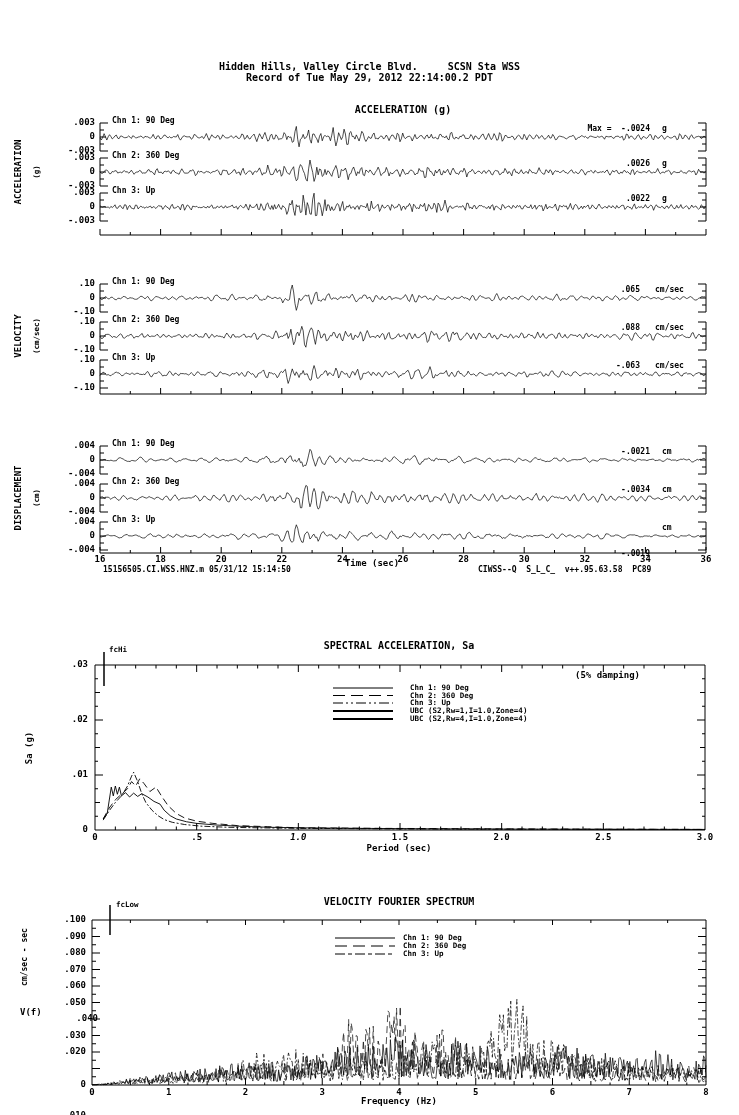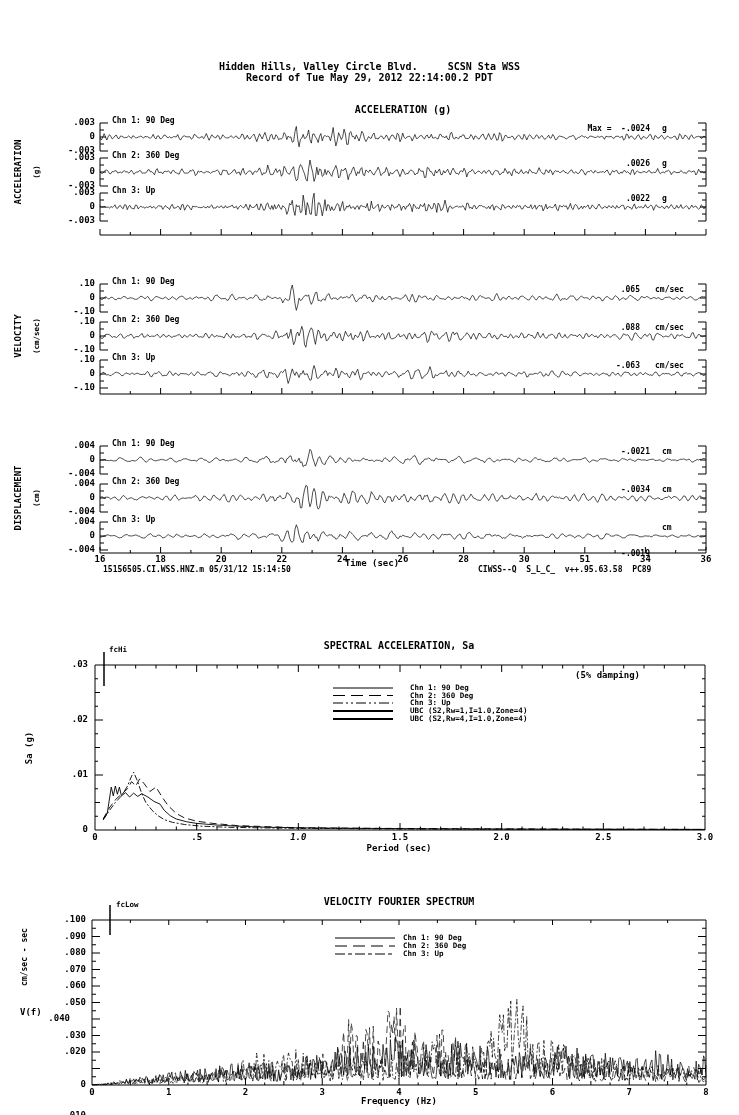--- a/index.html
+++ b/index.html
@@ -486,41 +486,41 @@
     <div class="t f9 r w50" style="left: 45px; top: 531px;">0</div>
     <div class="t f9 r w50" style="left: 45px; top: 545px;">-.004</div>
     <div class="t f9 c w30" style="left: 85px; top: 555px;">16</div>
     <div class="t f9 c w30" style="left: 145.6px; top: 555px;">18</div>
     <div class="t f9 c w30" style="left: 206.2px; top: 555px;">20</div>
     <div class="t f9 c w30" style="left: 266.8px; top: 555px;">22</div>
     <div class="t f9 c w30" style="left: 327.4px; top: 555px;">24</div>
     <div class="t f9 c w30" style="left: 388px; top: 555px;">26</div>
     <div class="t f9 c w30" style="left: 448.6px; top: 555px;">28</div>
     <div class="t f9 c w30" style="left: 509.2px; top: 555px;">30</div>
-    <div class="t f9 c w30" style="left: 569.8px; top: 555px;">51</div>
+    <div class="t f9 c w30" style="left: 569.8px; top: 555px;">32</div>
     <div class="t f9 c w30" style="left: 630.4px; top: 555px;">34</div>
     <div class="t f9 c w30" style="left: 691px; top: 555px;">36</div>
     <div class="t f9 r w50" style="left: 38px; top: 660px;">.03</div>
     <div class="t f9 r w50" style="left: 38px; top: 715px;">.02</div>
     <div class="t f9 r w50" style="left: 38px; top: 770px;">.01</div>
     <div class="t f9 r w50" style="left: 38px; top: 825px;">0</div>
     <div class="t f9 c w30" style="left: 80px; top: 833px;">0</div>
     <div class="t f9 c w30" style="left: 181.667px; top: 833px;">.5</div>
     <div class="t f9 c w30" style="left: 283.333px; top: 833px; font-style: italic;">1.0</div>
     <div class="t f9 c w30" style="left: 385px; top: 833px;">1.5</div>
     <div class="t f9 c w30" style="left: 486.667px; top: 833px;">2.0</div>
     <div class="t f9 c w30" style="left: 588.333px; top: 833px;">2.5</div>
     <div class="t f9 c w30" style="left: 690px; top: 833px;">3.0</div>
     <div class="t f9 r w50" style="left: 36px; top: 915px;">.100</div>
     <div class="t f9 r w50" style="left: 36px; top: 931.5px;">.090</div>
     <div class="t f9 r w50" style="left: 36px; top: 948px;">.080</div>
     <div class="t f9 r w50" style="left: 36px; top: 964.5px;">.070</div>
     <div class="t f9 r w50" style="left: 36px; top: 981px;">.060</div>
     <div class="t f9 r w50" style="left: 36px; top: 997.5px;">.050</div>
-    <div class="t f9 r w50" style="left: 20px; top: 1014px;">.040</div>
+    <div class="t f9 r w50" style="left: 48px; top: 1014px;">.040</div>
     <div class="t f9 r w50" style="left: 36px; top: 1030.5px;">.030</div>
     <div class="t f9 r w50" style="left: 36px; top: 1047px;">.020</div>
     <div class="t f9 r w50" style="left: 36px; top: 1063.5px; margin-top: 47px;">.010</div>
     <div class="t f9 r w50" style="left: 36px; top: 1080px;">0</div>
     <div class="t f9 c w20" style="left: 82px; top: 1088px;">0</div>
     <div class="t f9 c w20" style="left: 158.75px; top: 1088px;">1</div>
     <div class="t f9 c w20" style="left: 235.5px; top: 1088px;">2</div>
     <div class="t f9 c w20" style="left: 312.25px; top: 1088px;">3</div>
     <div class="t f9 c w20" style="left: 389px; top: 1088px;">4</div>
     <div class="t f9 c w20" style="left: 465.75px; top: 1088px;">5</div>

